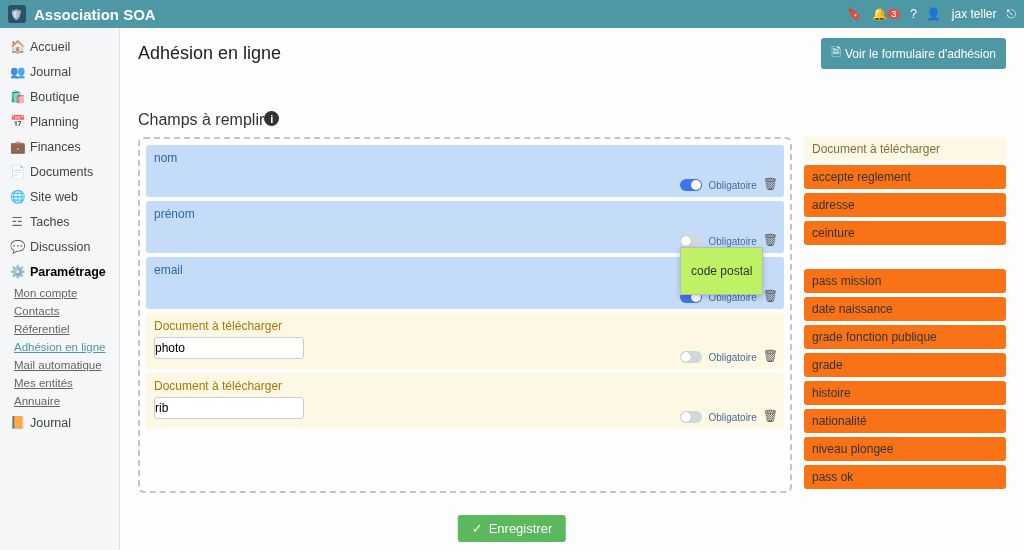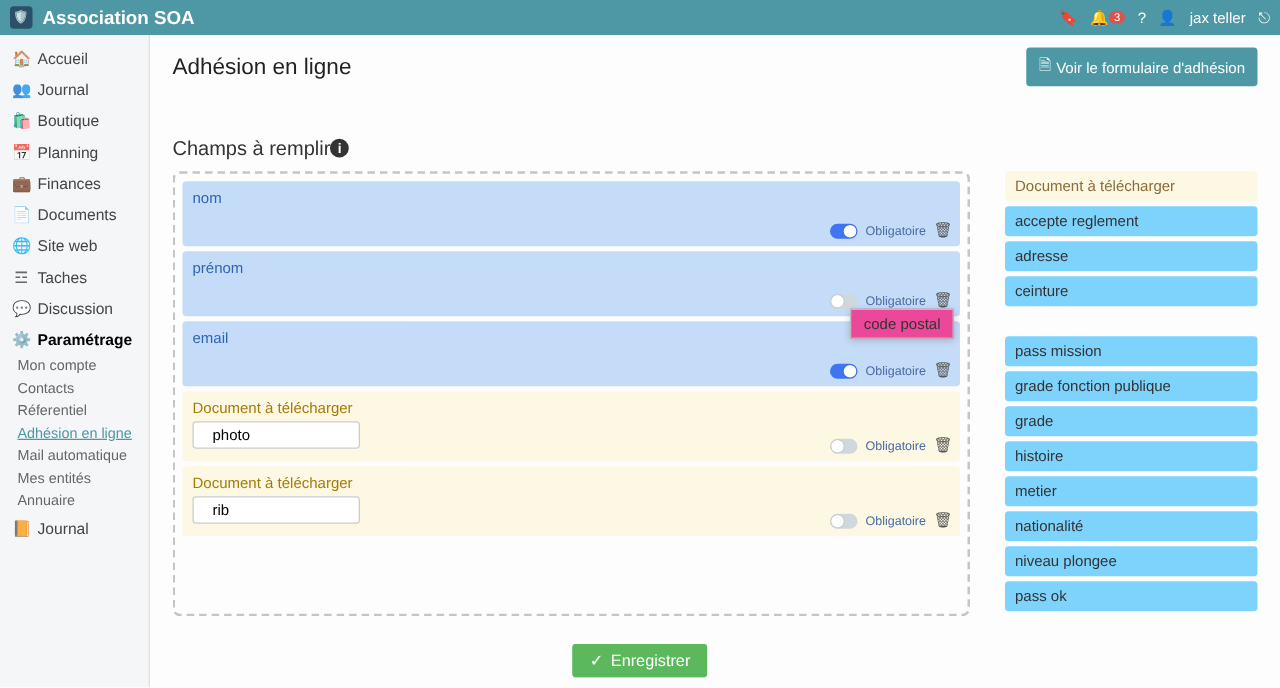--- a/index.html
+++ b/index.html
@@ -15,53 +15,53 @@
   .bell-badge { display: inline-flex; align-items: center; position: relative; }
   .badge-num { background: #d9534f; color: #fff; border-radius: 7px; font-size: 9px; padding: 0 4px; }
 
   .body-row { flex: 1; display: flex; min-height: 0; }
 
   
   .sidebar { width: 120px; background: #f5f6f7; border-right: 1px solid #e0e0e0; padding: 6px 0; overflow: hidden; }
   .side-item { display: flex; align-items: center; gap: 6px; padding: 5px 10px; font-size: 12.5px; color: #444; white-space: nowrap; }
   .side-item .ic { width: 14px; text-align: center; opacity: .8; }
   .side-active { font-weight: 700; color: #000; }
-  .side-sub { padding: 3px 10px 3px 14px; font-size: 11.5px; color: #666; }
+  .side-sub { padding: 3px 10px 3px 14px; font-size: 11.5px; color: #666; text-decoration: underline; }
   .side-sub.current { color: #4e98a5; text-decoration: underline; }
 
   
   .main { flex: 1; overflow-y: auto; padding: 0 18px 80px 18px; background: #fdfdfe; }
   .page-head { display: flex; align-items: center; padding: 10px 0 12px 0; }
   .page-head h1 { font-size: 18px; font-weight: 500; color: #222; }
   .page-head .spacer { flex: 1; }
   .btn-primary { background: #4e98a5; color: #fff; border: 0; border-radius: 3px; padding: 5px 10px; font-size: 12px; display: inline-flex; align-items: center; gap: 4px; cursor: pointer; }
 
   .section-title { font-size: 16px; font-weight: 500; margin: 30px 0 8px 0; display: flex; align-items: flex-start; gap: 0; }
   .info-dot { width: 15px; height: 15px; border-radius: 50%; background: #333; color: #fff; display: inline-flex; align-items: center; justify-content: center; font-size: 11px; font-weight: 700; }
 
-  .builder { display: flex; gap: 28px; }
+  .builder { display: flex; gap: 12px; }
   .left-zone { flex: 1; border: 2px dashed #c0c6cc; border-radius: 6px; padding: 6px; min-height: 340px; }
   .fld-row { position: relative; margin-bottom: 4px; border-radius: 3px; padding: 6px 8px 10px 8px; }
   .fld-row.blue { background: #c4dcf8; }
   .fld-row.yellow { background: #fcf8e3; }
   .fld-row .fname { font-size: 12px; color: #2c66b1; }
   .fld-row.yellow .fname { color: #a57a07; }
   .fld-ctrl { position: absolute; right: 6px; bottom: 6px; display: flex; align-items: flex-end; gap: 6px; }
   .toggle { width: 22px; height: 12px; border-radius: 12px; background: #cfd8dc; position: relative; display: inline-block; }
   .toggle::after { content: ""; position: absolute; width: 10px; height: 10px; border-radius: 50%; background: #fff; top: 1px; left: 1px; box-shadow: 0 0 1px rgba(0,0,0,.3); }
   .toggle.on { background: #3f75f0; }
   .toggle.on::after { left: 11px; }
   .oblig { font-size: 10px; color: #4a6aa3; }
   .trash { color: #555; font-size: 12px; cursor: pointer; }
-  .doc-input { display: block; width: 134px; height: 22px; border: 1px solid #ccc; border-radius: 3px; margin-top: 4px; font-size: 12px; padding: 0 15px; }
+  .doc-input { display: block; width: 150px; height: 22px; border: 1px solid #ccc; border-radius: 3px; margin-top: 4px; font-size: 12px; padding: 0 0; }
 
   .right-zone { width: 202px; }
-  .avail-item { background: #7dd3fc; border-radius: 3px; padding: 5px 8px; font-size: 12px; color: #333; margin-bottom: 4px; }
+  .avail-item { background: #f97316; border-radius: 3px; padding: 5px 8px; font-size: 12px; color: #333; margin-bottom: 4px; }
   .avail-item.yellow { background: #fcf8e3; color: #8a6d3b; }
-  .drag-ghost { position: absolute; background: #ec4899; border: 1px solid #bbb; padding: 4px 10px; font-size: 12px; box-shadow: 0 2px 6px rgba(0,0,0,.2); pointer-events: none; }
+  .drag-ghost { position: absolute; background: #bef264; border: 1px solid #bbb; padding: 16px 10px; font-size: 12px; box-shadow: 0 2px 6px rgba(0,0,0,.2); pointer-events: none; }
 
   .save-float { position: fixed; bottom: 8px; left: 50%; transform: translateX(-50%); background: #5cb85c; color: #fff; border: 0; border-radius: 3px; padding: 6px 14px; font-size: 13px; display: inline-flex; align-items: center; gap: 6px; cursor: pointer; z-index: 50; }
 </style>
 </head>
 <body>
 
 <div class="topbar">
   <div class="logo">🛡️</div>
   <div class="app-title">Association SOA</div>
   <div class="spacer"></div>
@@ -192,24 +192,24 @@
               <span class="trash">🗑</span>
             </div>
           </div>
         </div>
       <div class="right-zone" id="right-zone">
           <div class="avail-item yellow">Document à télécharger</div>
           <div class="avail-item">accepte reglement</div>
           <div class="avail-item">adresse</div>
           <div class="avail-item" style="margin-bottom: 24px;">ceinture</div>
           <div class="avail-item">pass mission</div>
+          <div class="avail-item">date naissance</div>
           <div class="avail-item">grade fonction publique</div>
           <div class="avail-item">grade</div>
           <div class="avail-item">histoire</div>
-          <div class="avail-item">metier</div>
           <div class="avail-item">nationalité</div>
           <div class="avail-item">niveau plongee</div>
           <div class="avail-item">pass ok</div>
         </div>
 
       <div class="drag-ghost" style="top:110px; left:542px;">
         <span>code postal</span>
       </div>
     </div>
 

